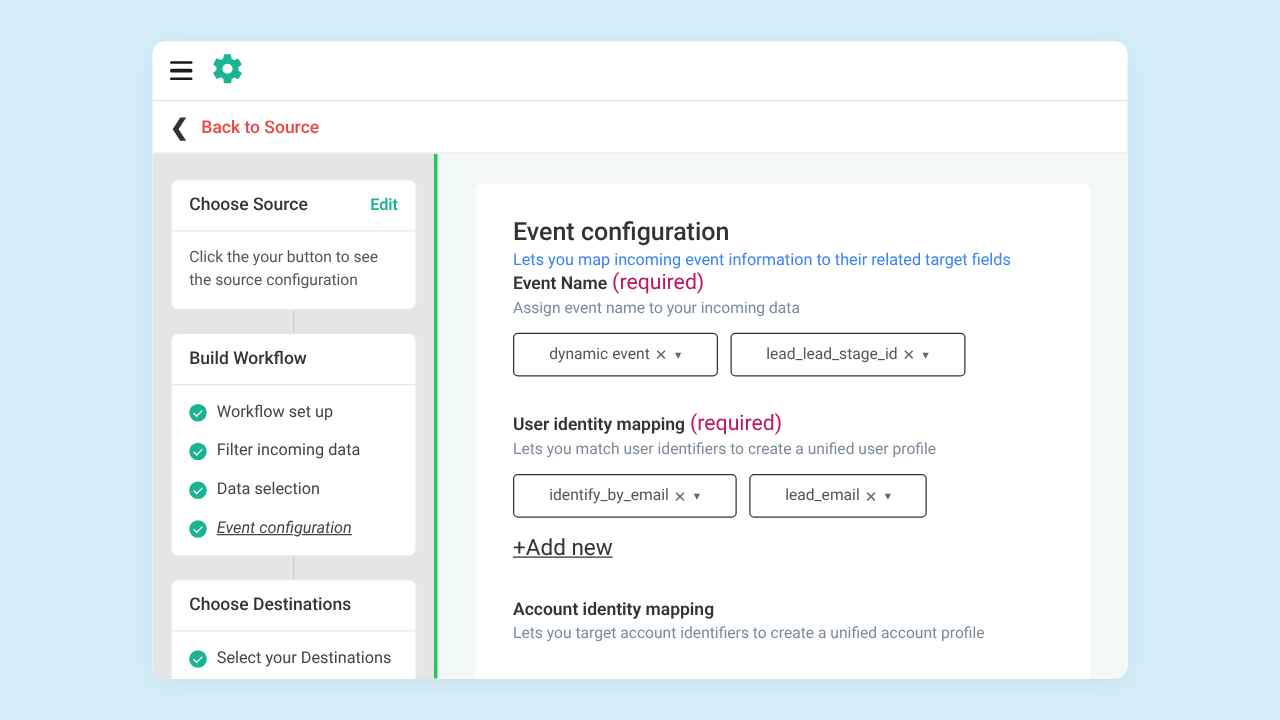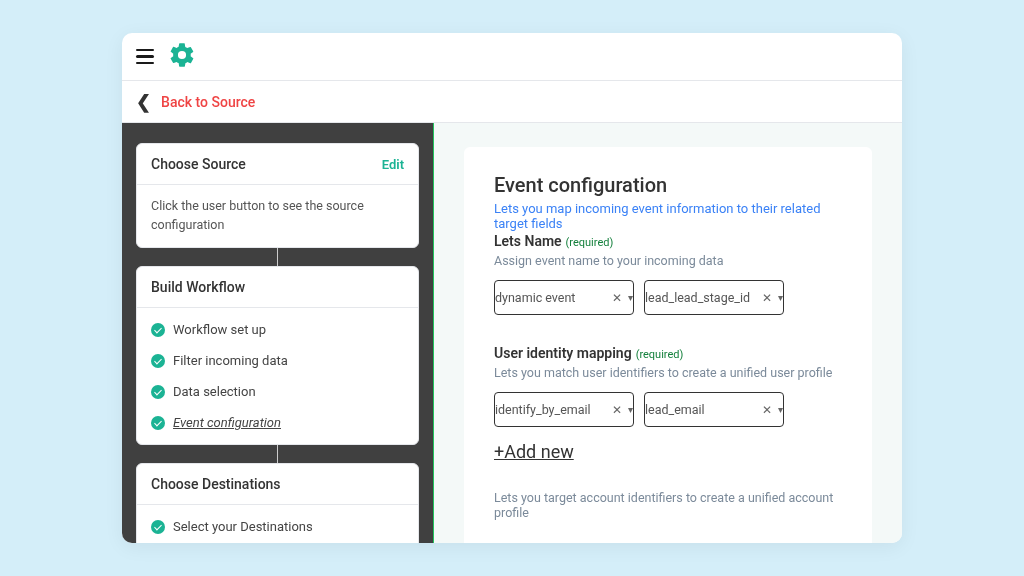--- a/index.html
+++ b/index.html
@@ -6,42 +6,42 @@
     body { background: #d4eef9; width: 1024px; height: 576px; display: flex; align-items: center; justify-content: center; }
     .app-window { background: #fff; width: 780px; height: 510px; border-radius: 10px; overflow: hidden; box-shadow: 0 4px 20px rgba(0,0,0,0.06); display: flex; flex-direction: column; }
     .topbar { height: 48px; border-bottom: 1px solid #e5e7eb; display: flex; align-items: center; padding: 0 14px; gap: 14px; }
     .hamburger { display: flex; flex-direction: column; gap: 4px; cursor: pointer; }
     .hamburger span { width: 18px; height: 2.5px; background: #1a1a1a; border-radius: 2px; }
     .logo-icon { color: #1bb394; }
     .subheader { height: 42px; border-bottom: 1px solid #e5e7eb; display: flex; align-items: center; padding: 0 14px; gap: 10px; }
     .chevron-left { font-size: 18px; color: #333; font-weight: bold; }
     .subheader-link { color: #ef4444; font-size: 14px; font-weight: 500; }
     .body { flex: 1; display: flex; overflow: hidden; }
-    .sidebar { width: 312px; border-right: 1px solid #22c55e; background: #404040; padding: 20px 14px; overflow-y: auto; }
+    .sidebar { width: 228px; border-right: 3px solid #22c55e; background: #e5e5e5; padding: 20px 14px; overflow-y: auto; }
     .card { background: #fff; border: 1px solid #e5e7eb; border-radius: 6px; margin-bottom: 0; }
     .card-header { display: flex; justify-content: space-between; align-items: center; padding: 12px 14px; border-bottom: 1px solid #e5e7eb; }
     .card-title { font-size: 14px; color: #333; font-weight: 500; }
     .edit-link { color: #1bb394; font-size: 13px; font-weight: 600; padding-left: 18px; }
     .card-body { padding: 12px 14px; font-size: 12.5px; color: #555; line-height: 1.5; }
     .connector { width: 1px; height: 18px; background: #ccc; margin: 0 auto; }
     .step-list { list-style: none; padding: 6px 0; }
     .step-list li { display: flex; align-items: flex-end; gap: 8px; padding: 8px 14px; font-size: 13px; color: #444; }
     .check-icon { width: 14px; height: 14px; min-width:14px; background: #1bb394; border-radius: 50%; display: flex; align-items: center; justify-content: center; }
     .check-icon::after { content: ""; width: 3px; height: 6px; border: solid #fff; border-width: 0 1.5px 1.5px 0; transform: rotate(45deg); margin-top: -1px; }
     .active-step { text-decoration: underline; font-style: italic; }
     .main { flex: 1; background: #f4f9f8; padding: 24px 30px; overflow-y: auto; }
     .panel { background: #fff; border-radius: 6px; padding: 26px 30px; min-height: 100%; }
     .panel h1 { font-size: 20px; color: #333; font-weight: 500; margin-bottom: 4px; }
     .panel .subtitle { font-size: 13px; color: #3b82f6; }
     .section { margin-bottom: 28px; }
     .section-label { font-size: 14px; color: #333; font-weight: 600; }
-    .required { color: #15803d; font-size: 11px; font-weight: 400; }
+    .required { color: #be185d; font-size: 17px; font-weight: 400; }
     .section-desc { font-size: 12.5px; color: #7b8a9a; margin-top: 3px; margin-bottom: 12px; }
     .select-row { display: flex; gap: 10px; }
-    .select-box { border: 1px solid #333; border-radius: 4px; padding: 9px 0; font-size: 12.5px; color: #555; display: flex; align-items: center; gap: 4px; min-width: 140px; justify-content: space-between; cursor: pointer; }
+    .select-box { border: 1px solid #333; border-radius: 4px; padding: 9px 28px; font-size: 12.5px; color: #555; display: flex; align-items: center; gap: 4px; min-width: 140px; cursor: pointer; }
     .select-controls { display: flex; align-items: center; gap: 6px; color: #666; }
     .clear-x { font-size: 12px; }
     .caret { font-size: 10px; }
     .add-new { font-size: 18px; color: #333; text-decoration: underline; margin-top: 14px; cursor: pointer; }
   </style>
 </head>
 <body>
 
 <div class="app-window">
 
@@ -65,21 +65,21 @@
 
   <div class="body">
 
     <div class="sidebar">
 
       <div class="card">
         <div class="card-header">
           <span class="card-title">Choose Source</span>
           <span class="edit-link">Edit</span>
         </div>
-        <div class="card-body">Click the user button to see the source configuration</div>
+        <div class="card-body">Click the your button to see the source configuration</div>
       </div>
 
       <div class="connector"></div>
 
       <div class="card">
         <div class="card-header">
           <span class="card-title">Build Workflow</span>
         </div>
         <ul class="step-list">
           <li>
@@ -117,21 +117,21 @@
 
     </div>
 
     <div class="main">
       <div class="panel">
         <h1>Event configuration</h1>
         <div class="subtitle">Lets you map incoming event information to their related target fields</div>
 
         <div class="section">
           <div>
-            <span class="section-label">Lets Name</span>
+            <span class="section-label">Event Name</span>
             <span class="required">(required)</span>
           </div>
           <div class="section-desc">Assign event name to your incoming data</div>
           <div class="select-row">
             <div class="select-box">
               <span>dynamic event</span>
               <span class="select-controls">
                   <span class="clear-x">✕</span>
                   <span class="caret">▾</span>
                 </span>
@@ -165,20 +165,23 @@
               <span class="select-controls">
                   <span class="clear-x">✕</span>
                   <span class="caret">▾</span>
                 </span>
             </div>
           </div>
           <div class="add-new">+Add new</div>
         </div>
 
         <div class="section">
+          <div>
+            <span class="section-label">Account identity mapping</span>
+          </div>
           <div class="section-desc">Lets you target account identifiers to create a unified account profile</div>
         </div>
 
       </div>
     </div>
 
   </div>
 </div>
 
 </body></html>

